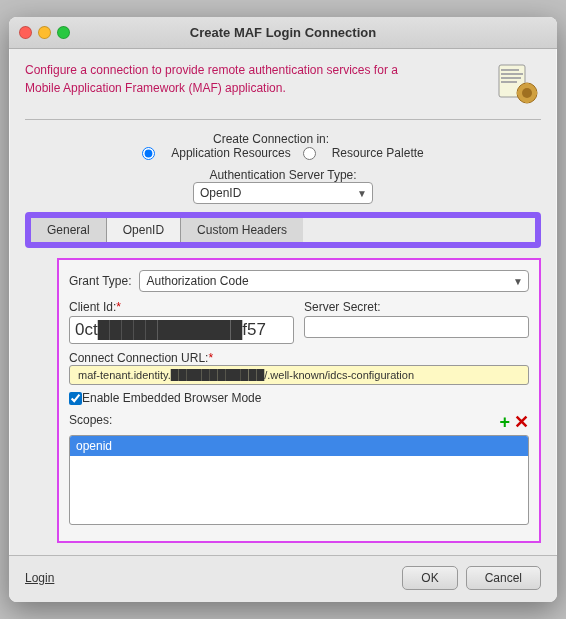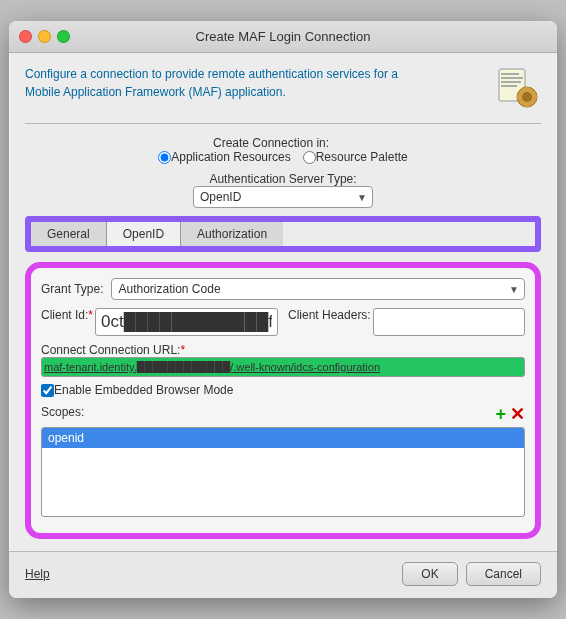--- a/index.html
+++ b/index.html
@@ -40,37 +40,37 @@
       width: 13px;
       height: 13px;
       border-radius: 50%;
       border: 1px solid rgba(0,0,0,0.2);
     }
     .win-btn.close { background: #ff5f57; }
     .win-btn.minimize { background: #febc2e; }
     .win-btn.maximize { background: #28c840; }
     .titlebar-title {
       font-size: 13px;
-      font-weight: 400;
+      font-weight: 700;
       color: #333;
     }
     .content {
       padding: 12px 16px;
     }
     .header-section {
       display: flex;
       align-items: flex-start;
       justify-content: space-between;
       margin-bottom: 12px;
       padding-bottom: 10px;
       border-bottom: 1px solid #b8b8b8;
     }
     .header-text {
       font-size: 12px;
-      color: #0369a1;
+      color: #be185d;
       line-height: 1.5;
       flex: 1;
       max-width: 400px;
     }
     .header-icon {
       width: 48px;
       height: 48px;
       flex-shrink: 0;
       margin-left: 8px;
     }
@@ -86,21 +86,21 @@
       min-width: 140px;
     }
     .radio-group {
       display: flex;
       align-items: center;
       gap: 12px;
     }
     .radio-option {
       display: flex;
       align-items: center;
-      gap: 0;
+      gap: 16px;
       font-size: 12px;
       color: #333;
     }
     .radio-option input[type="radio"] {
       margin: 0;
     }
     .select-wrapper {
       position: relative;
       display: inline-block;
     }
@@ -141,23 +141,24 @@
       cursor: pointer;
       white-space: nowrap;
     }
     .tab:last-child { border-right: none; }
     .tab.active {
       background: #f0f0f0;
       font-weight: 500;
     }
     .tab-content {
       background: #f5f5f5;
-      border: 6px solid #d946ef;
-      border-radius: 15px;
+      border: 2px solid #d946ef;
+      border-radius: 0;
       padding: 10px 10px;
+      margin-left: 32px;
     }
     .field-label {
       font-size: 12px;
       color: #333;
       white-space: nowrap;
     }
     .text-input {
       border: 1px solid #999;
       border-radius: 3px;
       padding: 3px 5px;
@@ -166,21 +167,21 @@
       color: #333;
     }
     .two-col {
       display: flex;
       gap: 10px;
       margin-bottom: 6px;
     }
     .two-col .col {
       flex: 1;
       display: flex;
-      flex-direction: row;
+      flex-direction: column;
       gap: 2px;
     }
     .checkbox-row {
       display: flex;
       align-items: center;
       margin-bottom: 8px;
     }
     .checkbox-row input[type="checkbox"] {
       margin: 0;
       accent-color: #0070c9;
@@ -271,25 +272,24 @@
     .connect-url-value {
       width: 100%;
       display: flex;
       align-items: center;
       position: relative;
     }
     .url-input {
       width: 100%;
       border: 1px solid #999;
       border-radius: 3px;
-      padding: 3px 2px;
+      padding: 3px 8px;
       font-size: 11px;
-      background: #22c55e;
-      color: #333;
-      text-decoration: underline;
+      background: #fef9c3;
+      color: #333;
     }
     .grant-row {
       display: flex;
       align-items: center;
       gap: 8px;
       margin-bottom: 8px;
     }
     .grant-label {
       font-size: 12px;
       color: #333;
@@ -369,21 +369,21 @@
     </div>
 
     <div class="tabs-bar">
       <div class="tab">
         <span>General</span>
       </div>
       <div class="tab active">
         <span>OpenID</span>
       </div>
       <div class="tab">
-        <span>Authorization</span>
+        <span>Custom Headers</span>
       </div>
     </div>
 
     <div class="tab-content">
 
       <div class="grant-row">
         <span class="grant-label">Grant Type:</span>
         <div class="grant-select-wrapper">
           <select>
             <option>Authorization Code</option>
@@ -396,21 +396,21 @@
       </div>
 
       <div class="two-col">
         <div class="col">
           <span class="field-label">
             <span>Client Id:</span><span style="color:#c00;">*</span>
           </span>
           <input type="text" class="text-input" style="width: 100%; font-size: 17px;" value="0ct████████████f57">
         </div>
         <div class="col">
-          <span class="field-label">Client Headers:</span>
+          <span class="field-label">Server Secret:</span>
           <input type="password" class="text-input" style="width: 100%;" value="">
         </div>
       </div>
 
       <div class="connect-url-row">
         <span class="field-label">
           <span>Connect Connection URL:</span><span style="color:#c00;">*</span>
         </span>
         <div class="connect-url-value">
           <input type="text" class="url-input" value="maf-tenant.identity.████████████/.well-known/idcs-configuration" style="">
@@ -435,19 +435,19 @@
           <div class="scope-item selected">
             <span>openid</span>
           </div>
         </div>
       </div>
 
     </div>
   </div>
 
   <div class="footer">
-    <span class="help-link">Help</span>
+    <span class="help-link">Login</span>
     <div class="footer-right">
       <button class="btn btn-default">OK</button>
       <button class="btn btn-default">Cancel</button>
     </div>
   </div>
 </div>
 
 </body></html>

